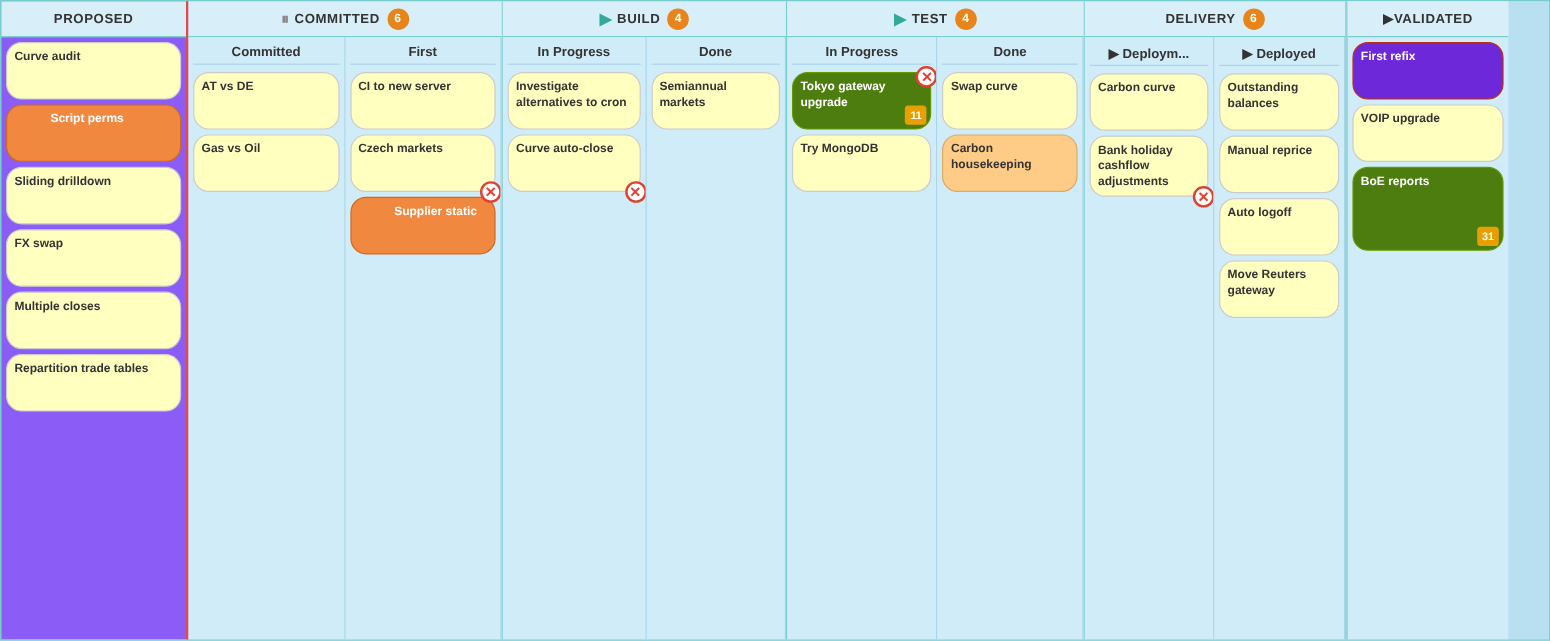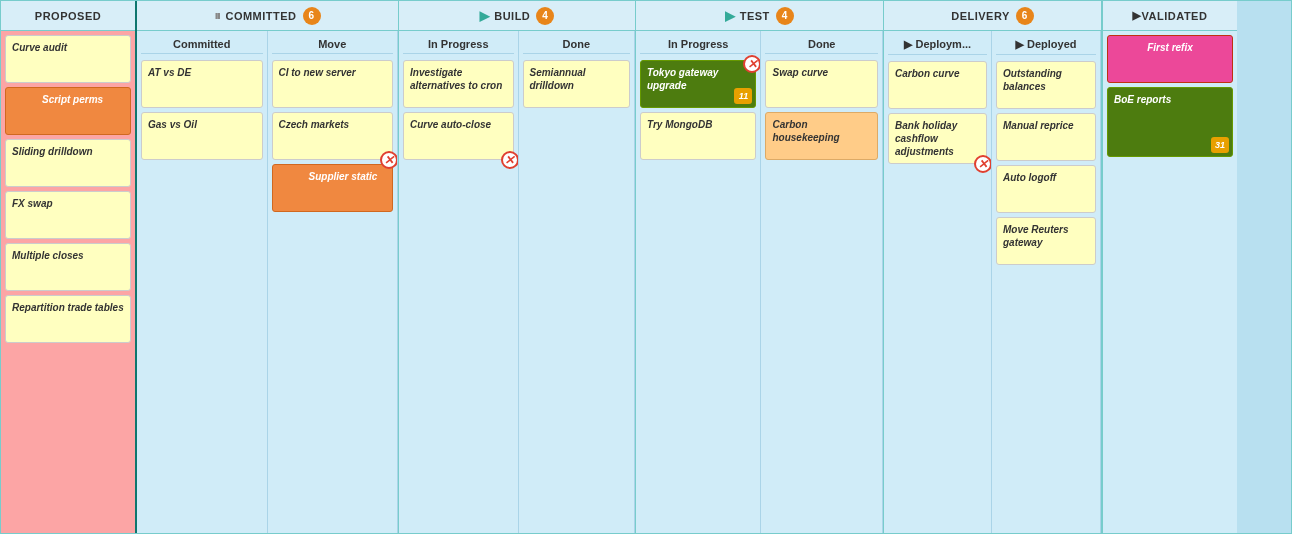--- a/index.html
+++ b/index.html
@@ -87,31 +87,30 @@
       color: #333;
       text-align: center;
       padding: 3px 0;
       border-bottom: 1px solid #aad4e8;
       margin-bottom: 2px;
     }
 
     .card {
       background: #ffffc0;
       border: 1px solid #ccc;
-      border-radius: 3px;
+      border-radius: 13px;
       padding: 5px 6px;
       font-size: 10px;
       color: #333;
       position: relative;
       min-height: 48px;
-      font-style: italic;
     }
 
     .card.orange { background: #f08840; color: white; border-color: #d06820; padding-left: 36px; }
-    .card.red { background: #ec4899; color: white; border-color: #c03010; text-align: center; }
+    .card.red { background: #6d28d9; color: white; border-color: #c03010; }
     .card.green { background: #4d7c0f; color: white; border-color: #669900; }
     .card.light-orange { background: #ffcc88; border-color: #ddaa66; }
 
     .card .card-title { font-weight: bold; font-size: 10px; line-height: 1.3; }
 
     .card .badge-corner {
       position: absolute;
       bottom: 3px;
       right: 3px;
       background: #e8a000;
@@ -140,23 +139,23 @@
       justify-content: center;
       color: #e04030;
       font-size: 12px;
       font-weight: bold;
       z-index: 10;
       cursor: pointer;
     }
 
     
     .proposed-col {
-      width: 136px;
-      border-right: 2px solid #0f766e;
-      background: #fca5a5;
+      width: 156px;
+      border-right: 2px solid #ef4444;
+      background: #8b5cf6;
       display: flex;
       flex-direction: column;
     }
 
     .proposed-header {
       background: #d8eef8;
       border-bottom: 1px solid #7cc;
       height: 30px;
       display: flex;
       align-items: center;
@@ -247,21 +246,21 @@
         <div class="lane-header">Committed</div>
         <div class="card">
           <div class="card-title">AT vs DE</div>
         </div>
         <div class="card">
           <div class="card-title">Gas vs Oil</div>
         </div>
       </div>
 
       <div class="lane" style="width:131px; position:relative;">
-        <div class="lane-header">Move</div>
+        <div class="lane-header">First</div>
         <div class="card">
           <div class="card-title">CI to new server</div>
         </div>
         <div class="card" style="position:relative;">
           <div class="card-title">Czech markets</div>
           <div class="delete-btn">✕</div>
         </div>
         <div class="card orange">
           <div class="card-title">Supplier static</div>
         </div>
@@ -284,21 +283,21 @@
         </div>
         <div class="card" style="position:relative;">
           <div class="card-title">Curve auto-close</div>
           <div class="delete-btn">✕</div>
         </div>
       </div>
 
       <div class="lane" style="width:117px;">
         <div class="lane-header">Done</div>
         <div class="card">
-          <div class="card-title">Semiannual drilldown</div>
+          <div class="card-title">Semiannual markets</div>
         </div>
       </div>
     </div>
   </div>
 
   <div class="col-group" style="width:248px;">
     <div class="col-group-header">
       <span class="arrow">▶</span>
       <span>TEST</span>
       <span class="badge">4</span>
@@ -370,20 +369,23 @@
   </div>
 
   <div class="validated-col">
     <div class="validated-header">
       <span class="arrow">▶</span> VALIDATED
     </div>
     <div class="validated-body">
       <div class="card red">
         <div class="card-title">First refix</div>
       </div>
+      <div class="card">
+        <div class="card-title">VOIP upgrade</div>
+      </div>
       <div class="card green" style="position:relative;min-height:70px;">
         <div class="card-title">BoE reports</div>
         <div class="badge-corner">31</div>
       </div>
     </div>
   </div>
 
 </div>
 
 </body></html>

